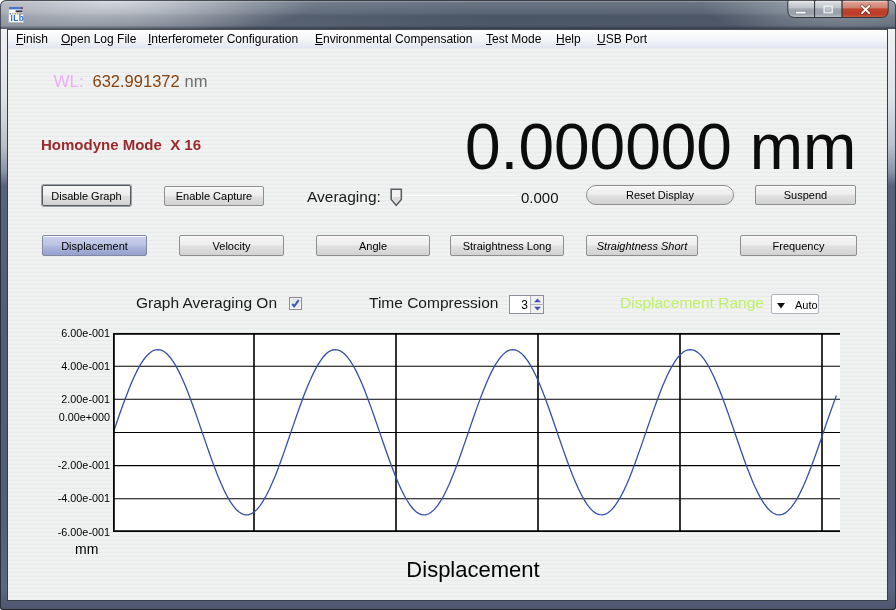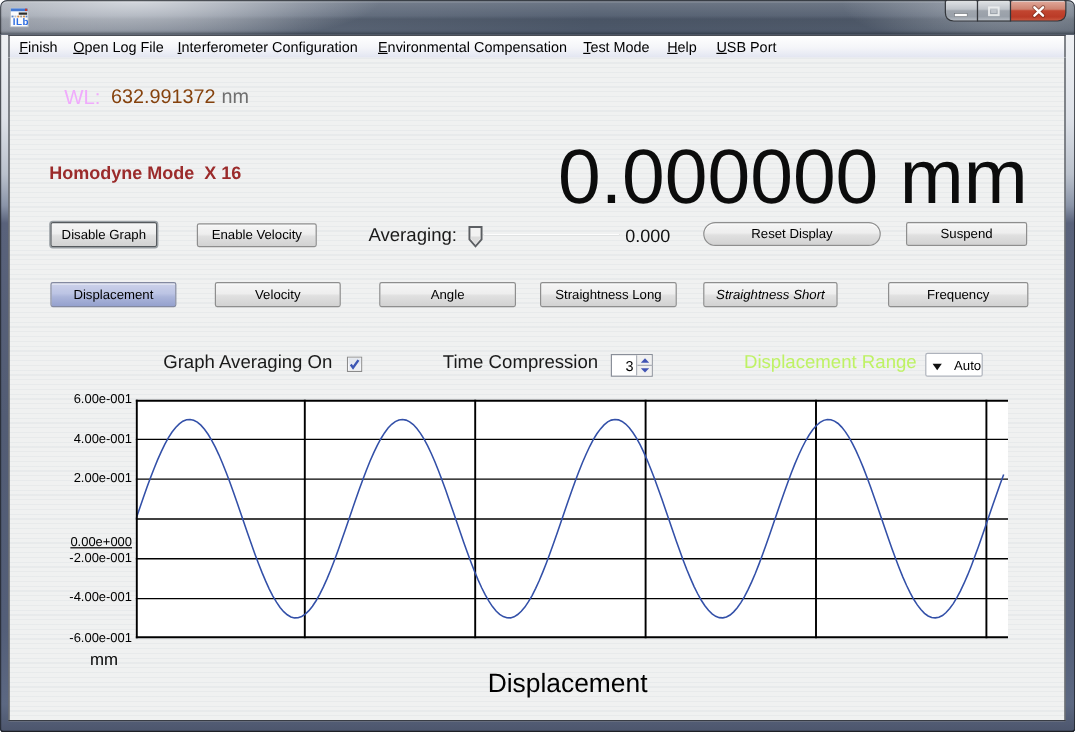--- a/index.html
+++ b/index.html
@@ -103,21 +103,21 @@
   <span class="abs" style="left:184.5px;top:71.5px;font-size:16.5px;color:#6f6f6f;">nm</span>
 
   <span class="abs" style="left:41px;top:136px;font-size:15px;font-weight:bold;color:#9b2b2b;">Homodyne Mode&nbsp; X 16</span>
 
   <span class="abs" style="left:465px;top:110px;font-size:64px;color:#0c0c0c;">0.000000 mm</span>
 
   <div class="btn def" style="left:42px;top:185px;width:89px;height:21px;">
       <span style="top:4px">Disable Graph</span>
     </div>
   <div class="btn" style="left:164px;top:186px;width:100px;height:20px;">
-      <span style="top:3px">Enable Velocity</span>
+      <span style="top:3px">Enable Capture</span>
     </div>
   <span class="abs" style="left:307px;top:187.5px;font-size:15.5px;color:#1a1a1a;">Averaging:</span>
   <svg class="abs" style="left:390px;top:188px" width="13" height="19">
     <path d="M1.2 1.2 H11.3 V11.5 L6.25 17.3 L1.2 11.5 Z" fill="#f2f2f2" stroke="#5c5f63" stroke-width="1.6"></path>
     <path d="M2.6 9 H10 V11 L6.25 15.3 L2.6 11 Z" fill="#dcdcdc"></path>
   </svg>
   <div class="abs" style="left:403px;top:195px;width:113px;height:1px;background:#a2a2a2;border-bottom:1px solid #fdfdfd;"></div>
   <span class="abs" style="left:521px;top:189px;font-size:15px;color:#111;">0.000</span>
   <div class="btn" style="left:586px;top:185px;width:148px;height:20px;border-radius:10px;">
       <span style="top:3px">Reset Display</span>
@@ -191,19 +191,19 @@
     <g stroke="#000" stroke-width="1.8" fill="none">
       <line x1="0" y1="0.9" x2="727" y2="0.9"></line>
       <line x1="0.9" y1="0" x2="0.9" y2="199"></line>
       <line x1="0" y1="198.1" x2="727" y2="198.1"></line>
     </g>
   </svg>
 
   <div class="abs" style="left:20px;top:327.0px;width:90px;text-align:right;font-size:10.8px;color:#000;">6.00e-001</div>
   <div class="abs" style="left:20px;top:360.1px;width:90px;text-align:right;font-size:10.8px;color:#000;">4.00e-001</div>
   <div class="abs" style="left:20px;top:393.2px;width:90px;text-align:right;font-size:10.8px;color:#000;">2.00e-001</div>
-  <div class="abs" style="left:20px;top:446px;width:90px;text-align:right;font-size:10.8px;color:#000;text-decoration:underline;">0.00e+000</div>
+  <div class="abs" style="left:20px;top:411px;width:90px;text-align:right;font-size:10.8px;color:#000;">0.00e+000</div>
   <div class="abs" style="left:20px;top:459.3px;width:90px;text-align:right;font-size:10.8px;color:#000;">-2.00e-001</div>
   <div class="abs" style="left:20px;top:492.4px;width:90px;text-align:right;font-size:10.8px;color:#000;">-4.00e-001</div>
   <div class="abs" style="left:20px;top:525.5px;width:90px;text-align:right;font-size:10.8px;color:#000;">-6.00e-001</div>
   <span class="abs" style="left:75px;top:541px;font-size:14px;color:#000;">mm</span>
   <div class="abs" style="left:113px;top:556.5px;width:720px;text-align:center;font-size:22px;color:#000;">Displacement</div>
 </div>
 
 </body></html>

